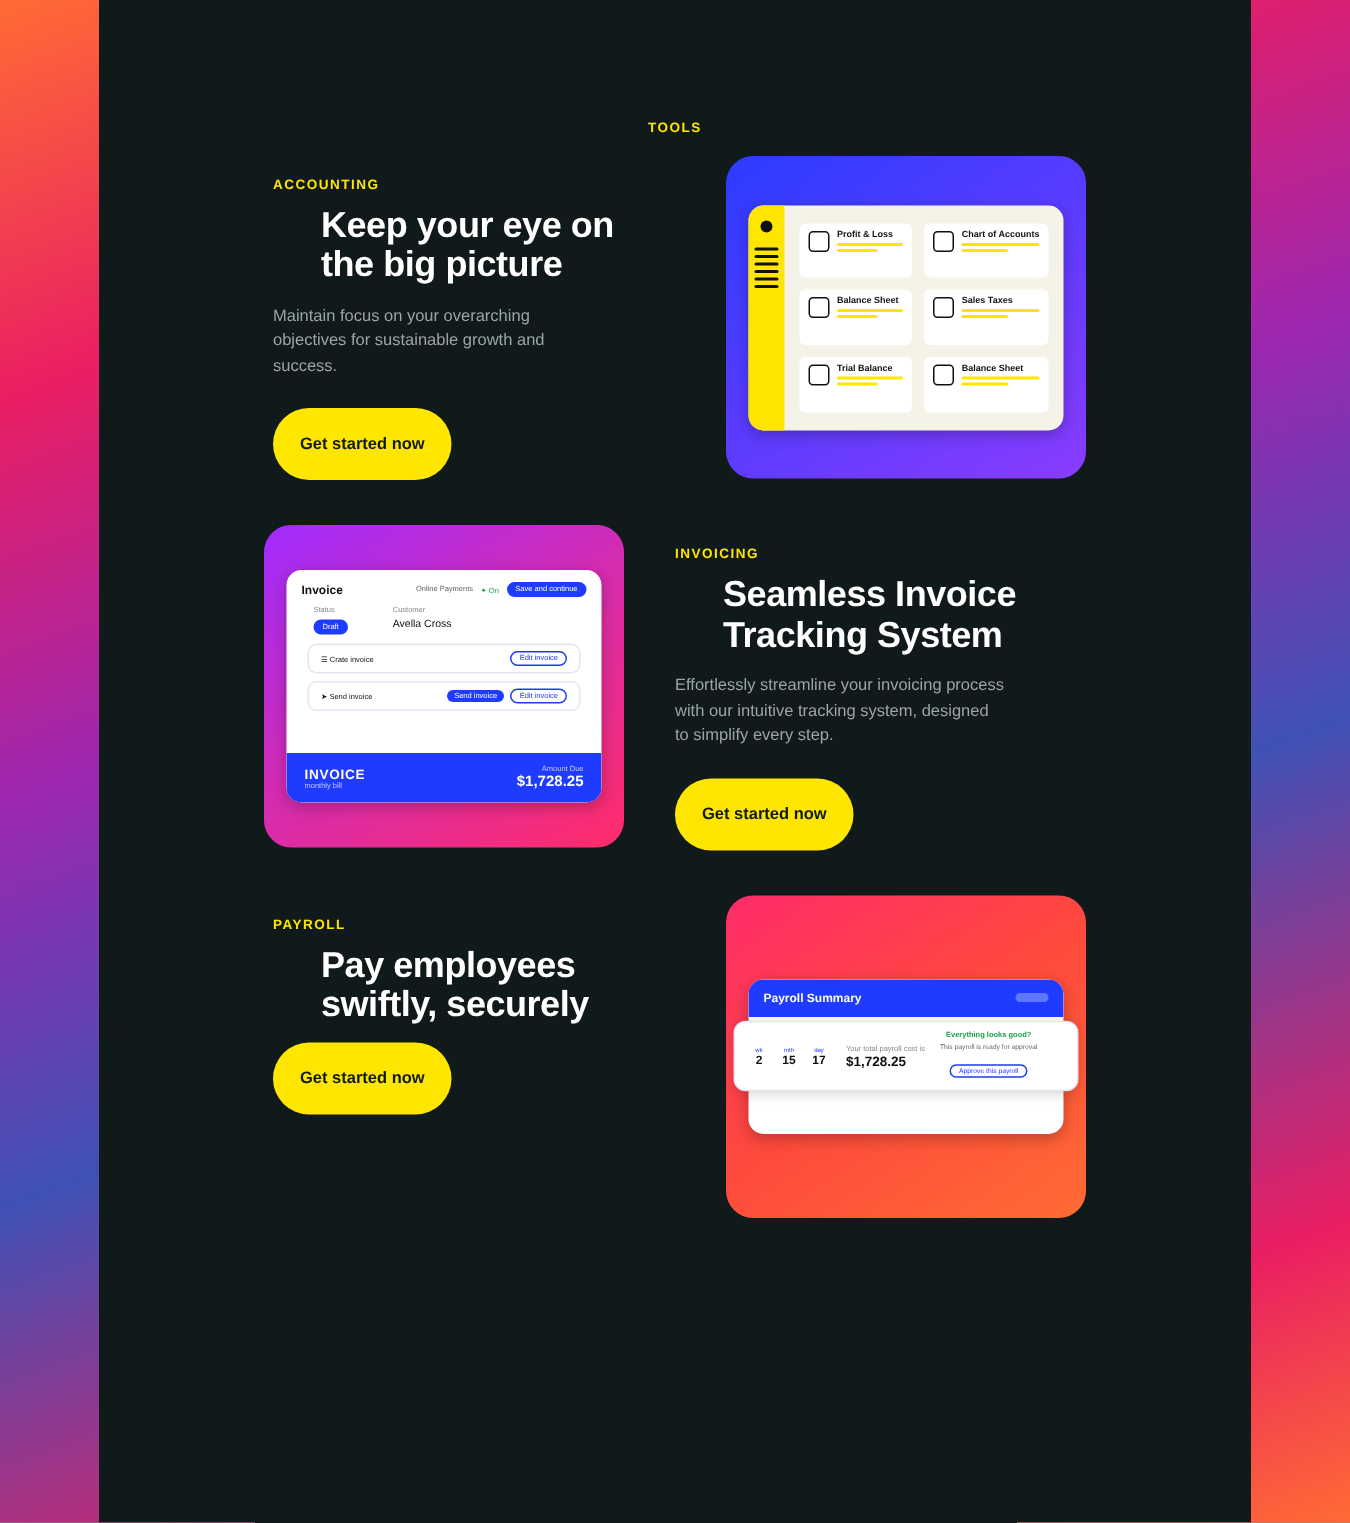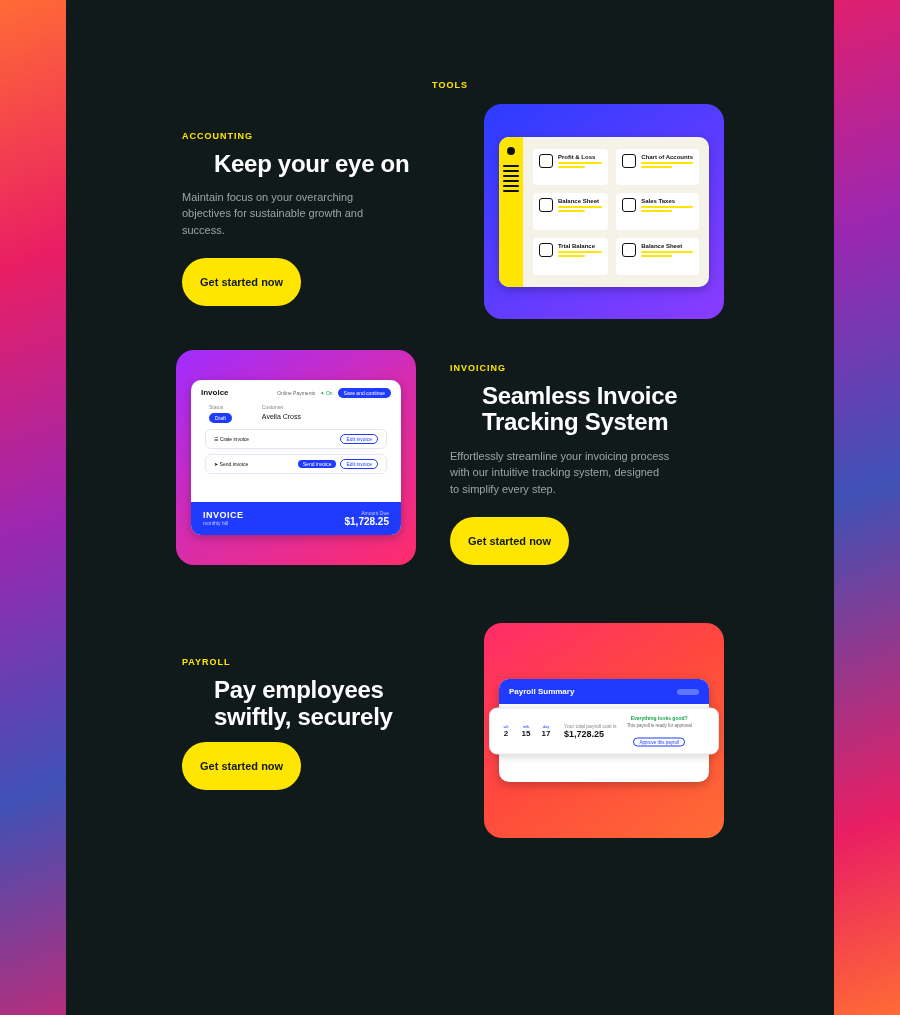--- a/index.html
+++ b/index.html
@@ -25,21 +25,21 @@
   .headline {
     color: #fff;
     font-size: 36px;
     font-weight: 700;
     text-align: center;
     line-height: 1.15;
     margin-bottom: 56px;
     letter-spacing: -0.5px;
   }
 
-  .tool-row { display: flex; gap: 28px; margin-bottom: 30px; align-items: center; }
+  .tool-row { display: flex; gap: 28px; margin-bottom: 30px; align-items: flex-start; }
   .tool-row.rev { flex-direction: row-reverse; }
   .tool-text { flex: 1; padding: 14px 6px 0 6px; }
   .tool-cat {
     color: #ffe600; font-size: 9px; font-weight: 700; letter-spacing: 1px;
     margin-bottom: 10px;
   }
   .tool-title {
     color: #fff; font-size: 24px; font-weight: 700; line-height: 1.1;
     margin-bottom: 12px; letter-spacing: -0.3px; margin-left: 32px;
   }
@@ -54,21 +54,21 @@
     padding: 18px 18px; border-radius: 999px; border: none;
     cursor: pointer;
   }
   .illus {
     width: 240px; height: 215px; border-radius: 18px;
     display: flex; align-items: center; justify-content: center;
     flex-shrink: 0; position: relative;
   }
   .grad-1 { background: linear-gradient(145deg, #2b3cff 0%, #5a3cff 50%, #8a3cff 100%); }
   .grad-2 { background: linear-gradient(145deg, #a02cff 0%, #d62caf 50%, #ff2c6a 100%); }
-  .grad-3 { background: linear-gradient(145deg, #ff2c6a 0%, #ff4a3c 50%, #ff6b35 100%); margin-top: 28px; }
+  .grad-3 { background: linear-gradient(145deg, #ff2c6a 0%, #ff4a3c 50%, #ff6b35 100%); }
 
   
   .dash1 { width: 210px; height: 150px; background: #f5f2e8; border-radius: 10px; display: flex; box-shadow: 0 3px 10px rgba(0,0,0,.25); }
   .dash1 .side { width: 24px; background: #ffe600; border-radius: 10px 0 0 10px; position: relative; }
   .dash1 .side::before { content:""; position:absolute; top:10px; left:8px; width:8px; height:8px; border-radius:50%; background:#111; }
   .dash1 .side .lines { position:absolute; top:28px; left:4px; width:16px; }
   .dash1 .side .lines span { display:block; height:2px; background:#111; margin-bottom:3px; border-radius:1px; }
   .dash1 .grid { flex:1; padding: 12px 10px; display:grid; grid-template-columns: 1fr 1fr; gap: 8px; }
   .card1 { background:#fff; border-radius:4px; padding:5px 6px; display:flex; gap:5px; align-items:flex-start; }
   .card1 .ic { width:14px; height:14px; border:1.5px solid #111; border-radius:3px; flex-shrink:0; display:flex; align-items:center; justify-content:center; font-size:8px; }
@@ -125,20 +125,21 @@
 
 <div class="page">
 
   <div class="eyebrow">TOOLS</div>
 
   <div class="tool-row">
     <div class="tool-text">
       <div class="tool-cat">ACCOUNTING</div>
       <div class="tool-title">
         <span>Keep your eye on</span><br>
+        <span>the big picture</span>
       </div>
       <div class="tool-desc">Maintain focus on your overarching objectives for sustainable growth and success.</div>
       <button class="cta">Get started now</button>
     </div>
     <div class="illus grad-1">
       <div class="dash1">
         <div class="side">
           <div class="lines">
               <span></span>
               <span></span>

